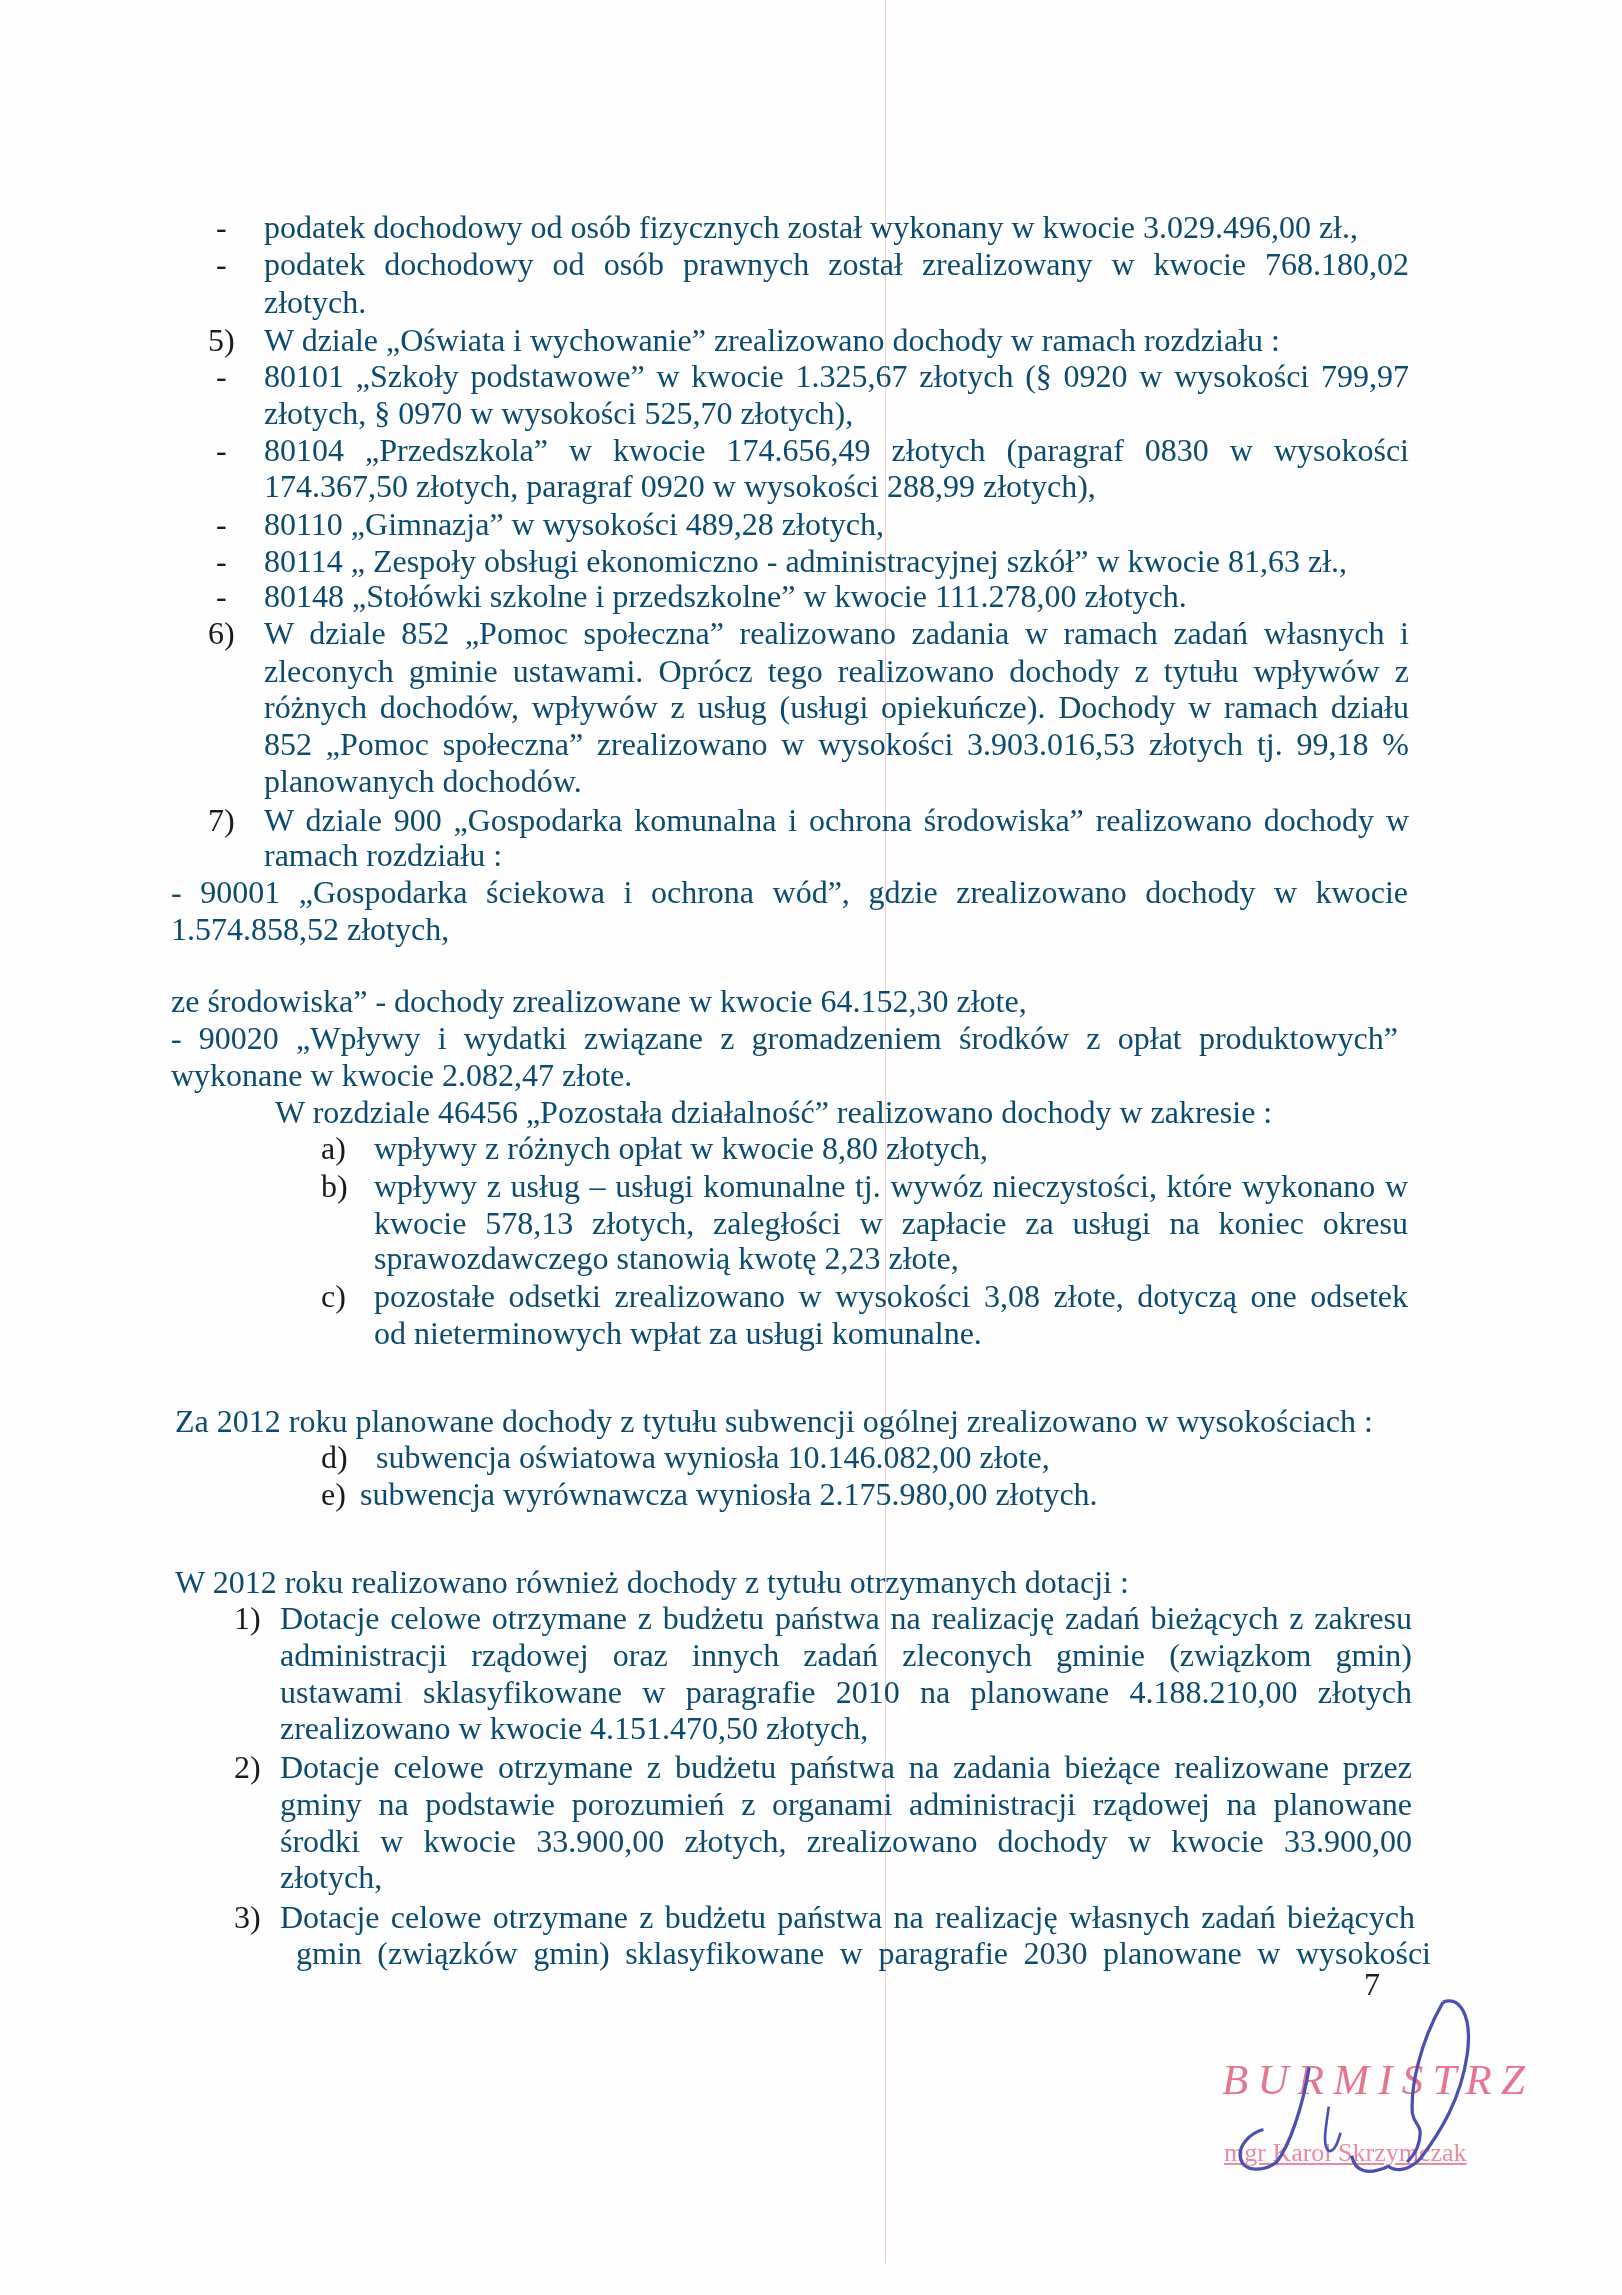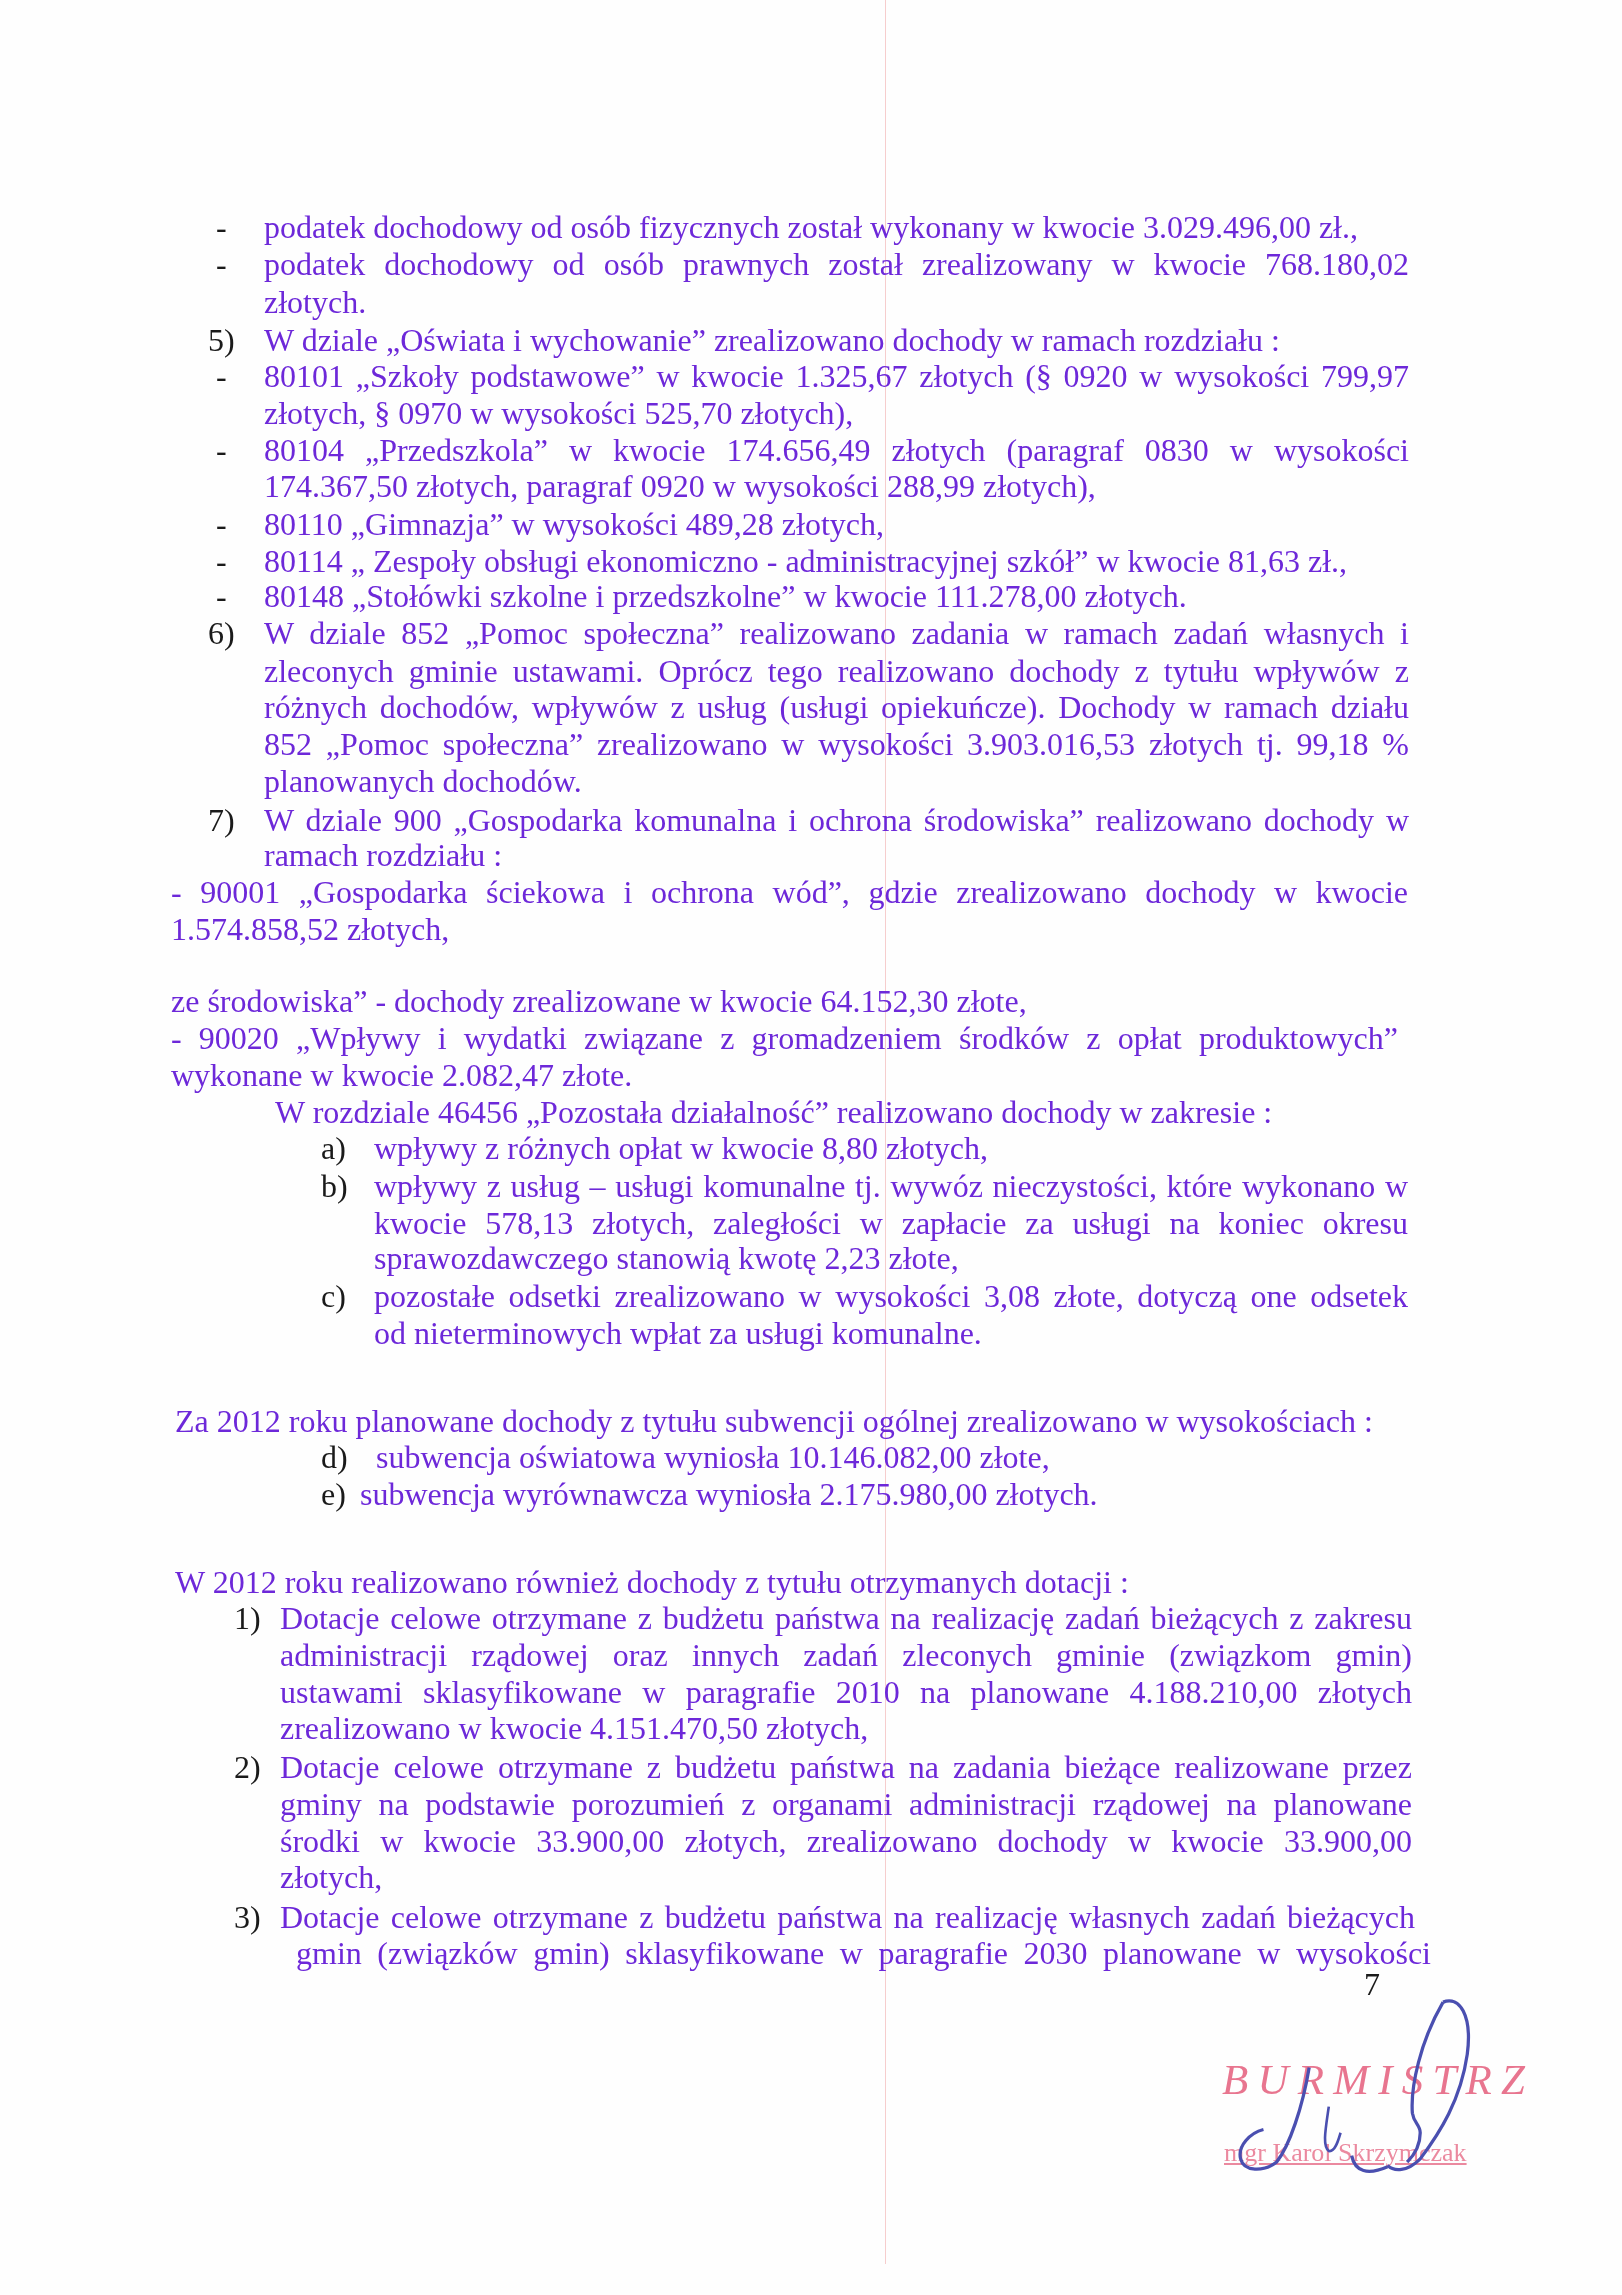--- a/index.html
+++ b/index.html
@@ -1,21 +1,21 @@
 <!DOCTYPE html>
 <html style="font-size:10.5px"><head>
 <meta charset="utf-8">
 <style>
   html, body { margin:0; padding:0; background:#ffffff; }
   body { width:1623px; height:2295px; position:relative; overflow:hidden; }
   .page { position:absolute; left:0; top:0; width:1623px; height:2295px; background:#fefefe; }
   .scanline { position:absolute; left:885px; top:0; width:1.3px; height:2264px; background:#f2b8b8; opacity:0.7; }
   .ln {
     position:absolute; font-family:"Liberation Serif", serif; font-size:32px; line-height:37px;
-    color:#6d28d9; white-space:nowrap; transform:translateY(-18.3px);
+    color:#0c4a6e; white-space:nowrap; transform:translateY(-18.3px);
   }
   .just { text-align:justify; text-align-last:justify; white-space:normal; }
   .mk { position:absolute; font-family:"Liberation Serif", serif; font-size:32px; line-height:37px; color:#1a1a1a; transform:translateY(-18.3px); }
   .stamp { position:absolute; font-family:"Liberation Serif", serif; color:#e8758f; }
   .stamp-title { left:1222px; top:2055px; font-size:43px; letter-spacing:9.2px;font-style:italic; }
   .stamp-name { left:1224px; top:2138px; font-size:26px; opacity:0.85;text-decoration:underline; }
   .sig { position:absolute; left:1224px; top:1976px; width:301px; height:209px; }
   .pagenum { position:absolute; left:1364px; font-family:"Liberation Serif", serif; font-size:32px; line-height:37px; color:#1a1a1a; transform:translateY(-18.3px); }
 </style>
 </head>

